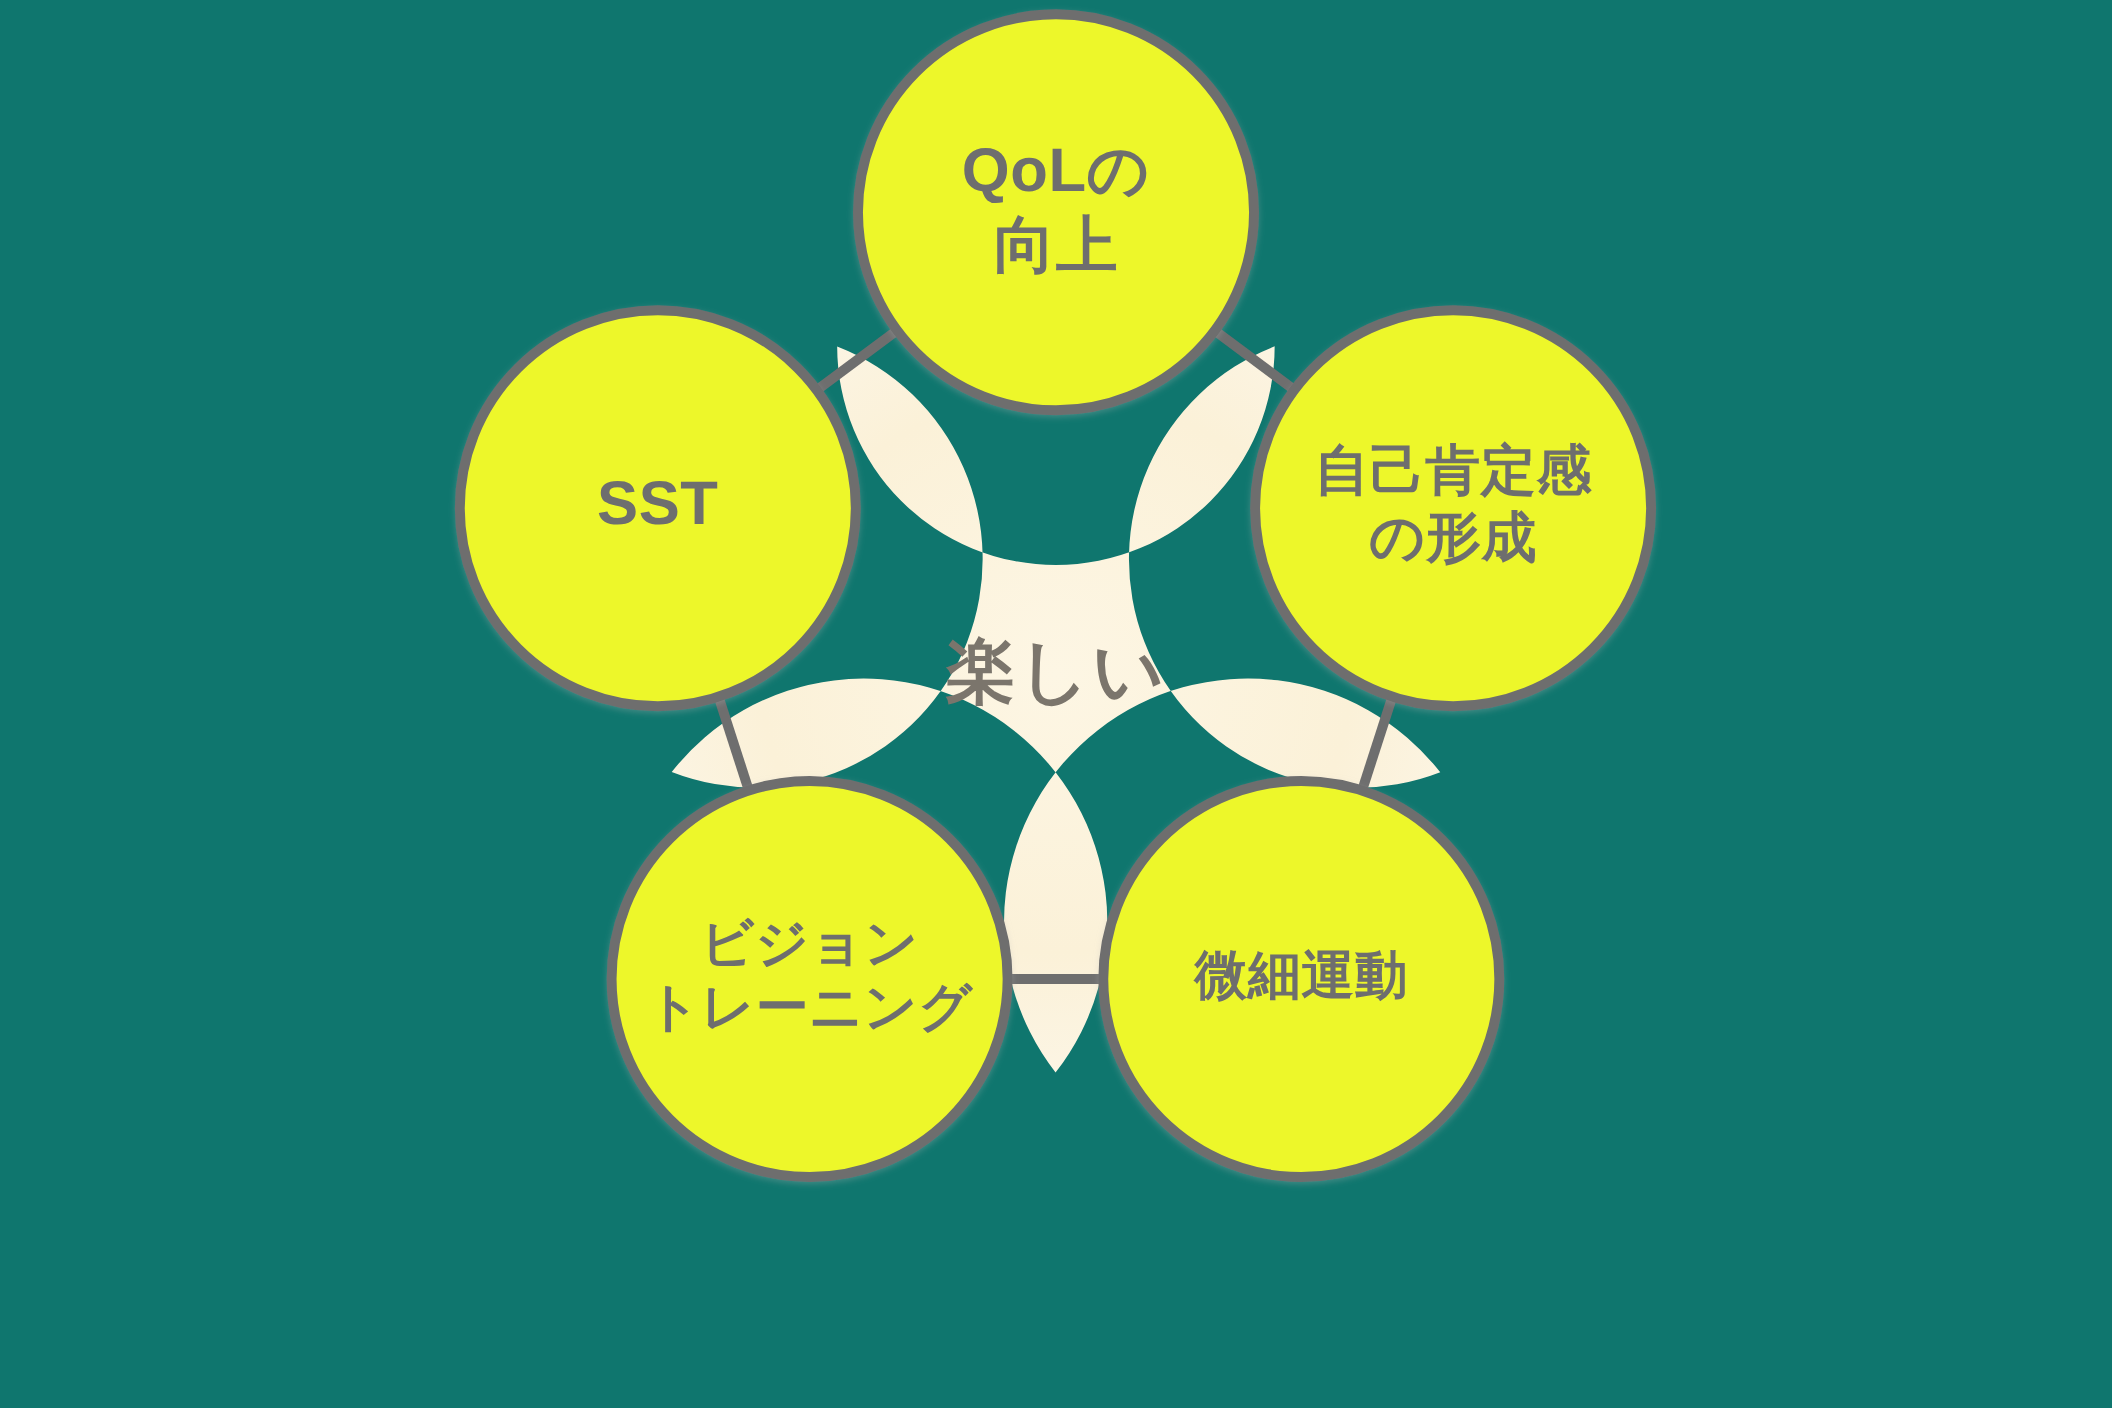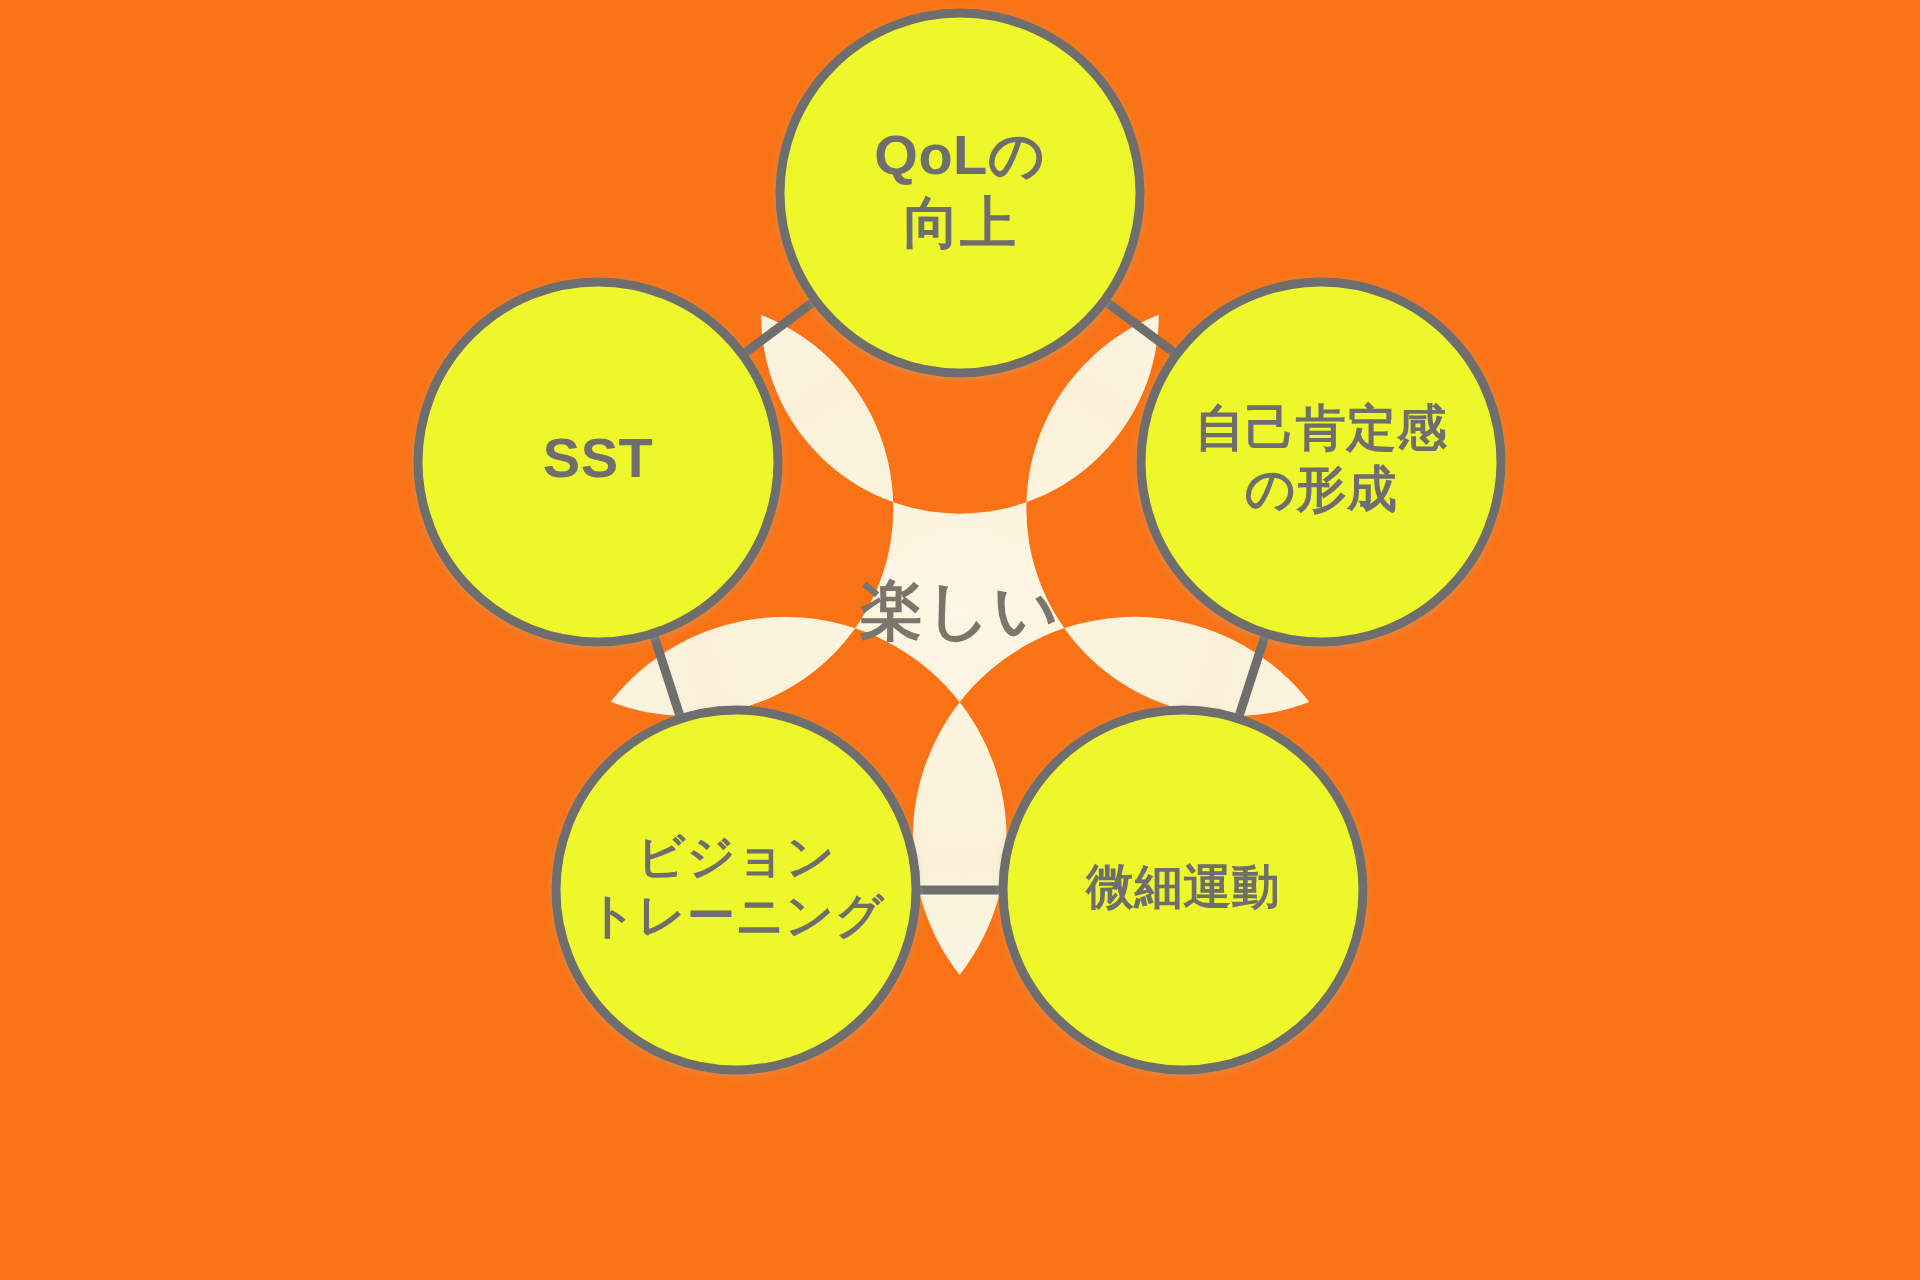--- a/index.html
+++ b/index.html
@@ -10,21 +10,21 @@
   body {
     width: 1920px;
     height: 1280px;
     font-family: "Liberation Sans", "DejaVu Sans", sans-serif;
     overflow: hidden;
   }
   #stage {
     position: relative;
     width: 1920px;
     height: 1280px;
-    background: #f97316;
+    background: #0f766e;
   }
   #diagram-svg {
     position: absolute;
     inset: 0;
     width: 1920px;
     height: 1280px;
     display: block;
   }
   .node-label {
     font-weight: 700;

